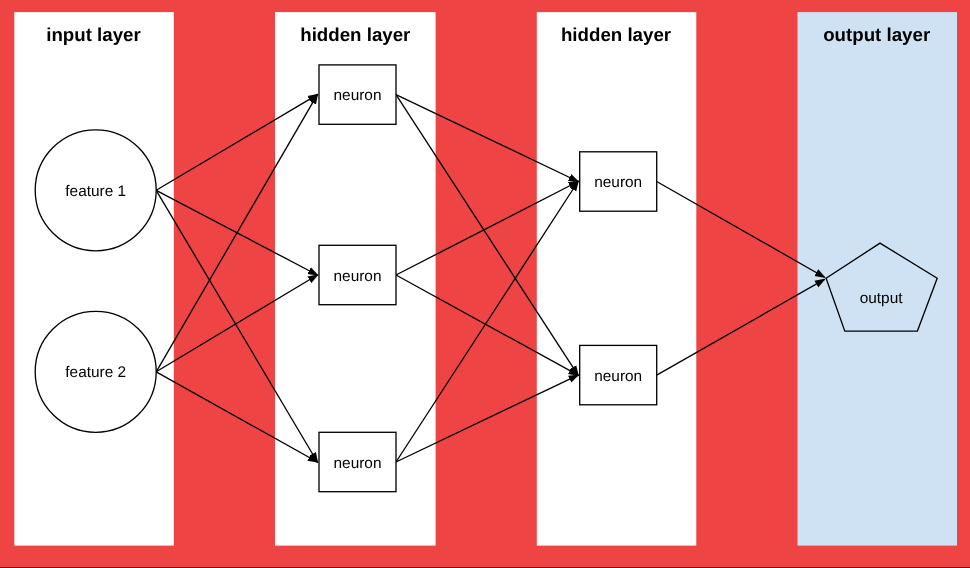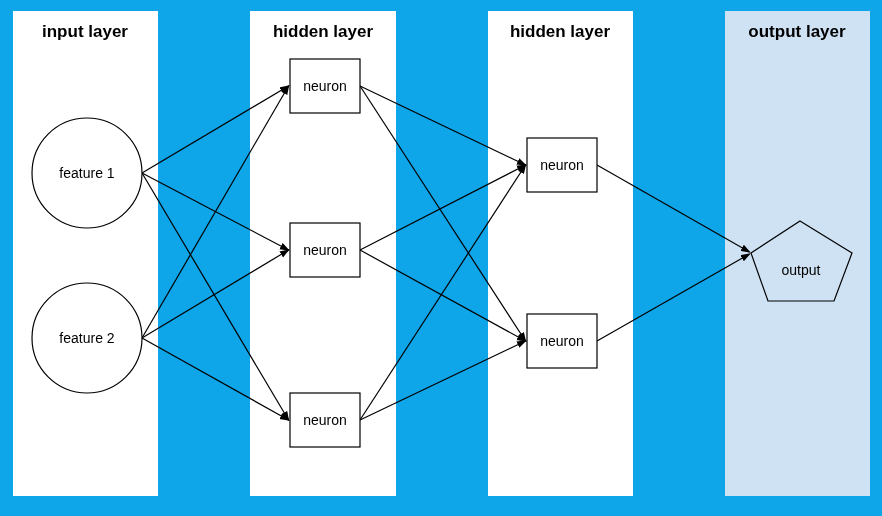--- a/index.html
+++ b/index.html
@@ -4,21 +4,21 @@
 <style>
   html, body {
     margin: 0;
     padding: 0;
     background: #000000;
   }
   .canvas {
     position: relative;
     width: 882px;
     height: 516px;
-    background: #0ea5e9;
+    background: #ef4444;
     overflow: hidden;
   }
   svg {
     display: block;
     font-family: "Liberation Sans", sans-serif;
   }
   .layer-title {
     font-size: 17px;
     font-weight: bold;
     fill: #000000;

